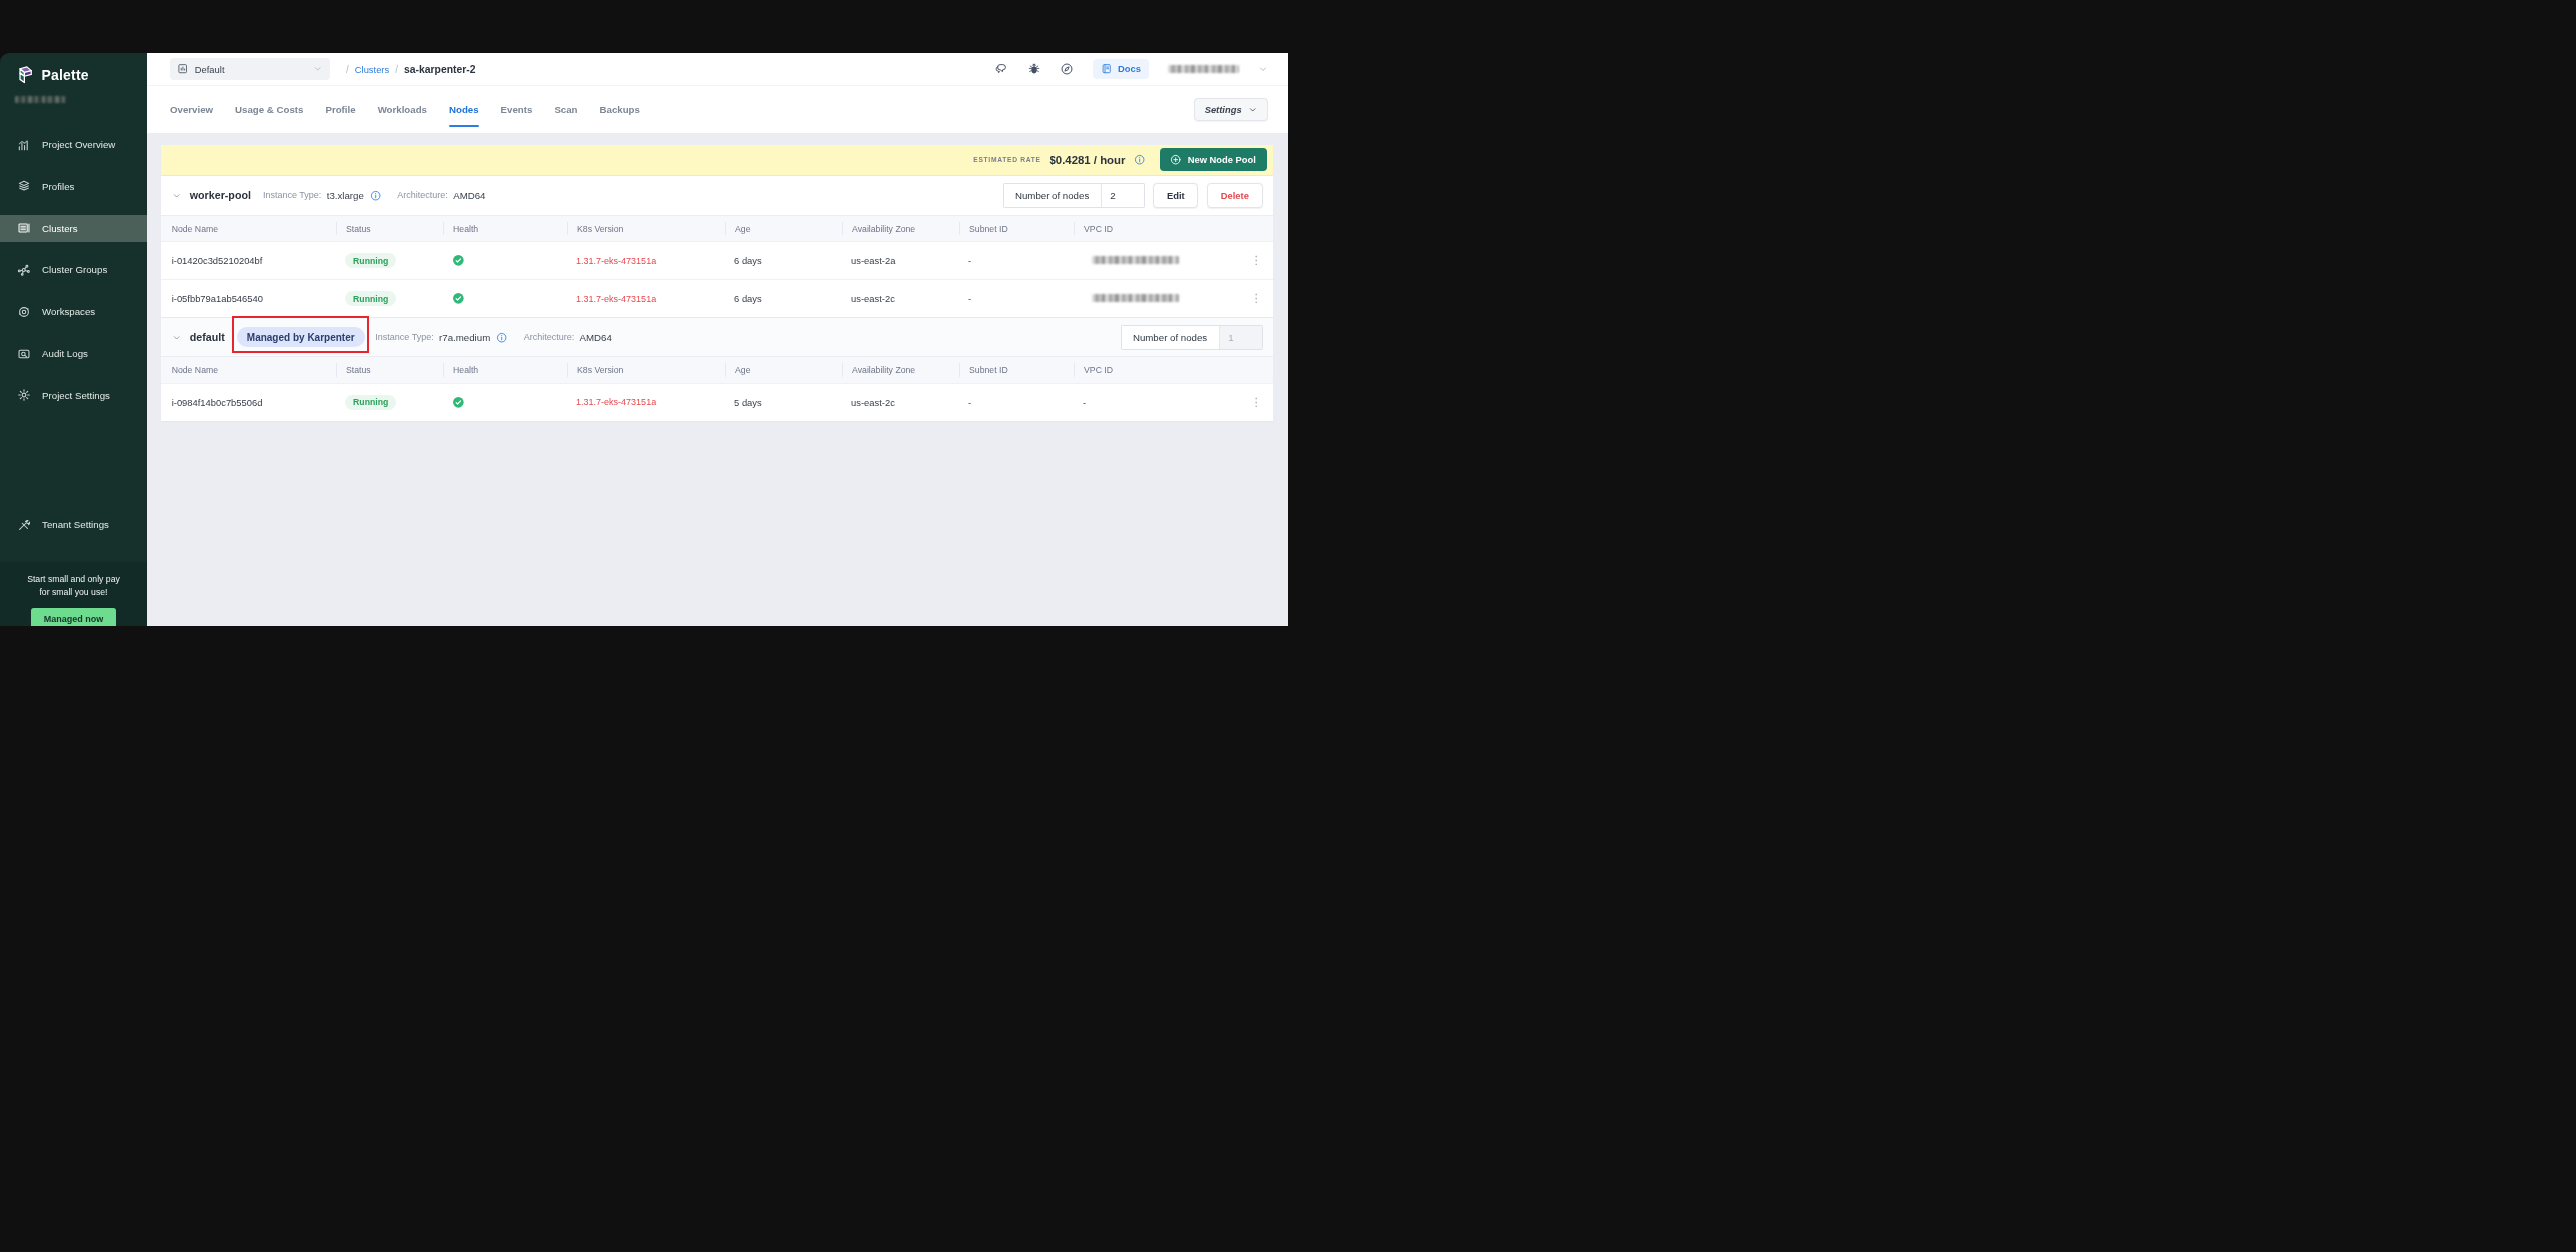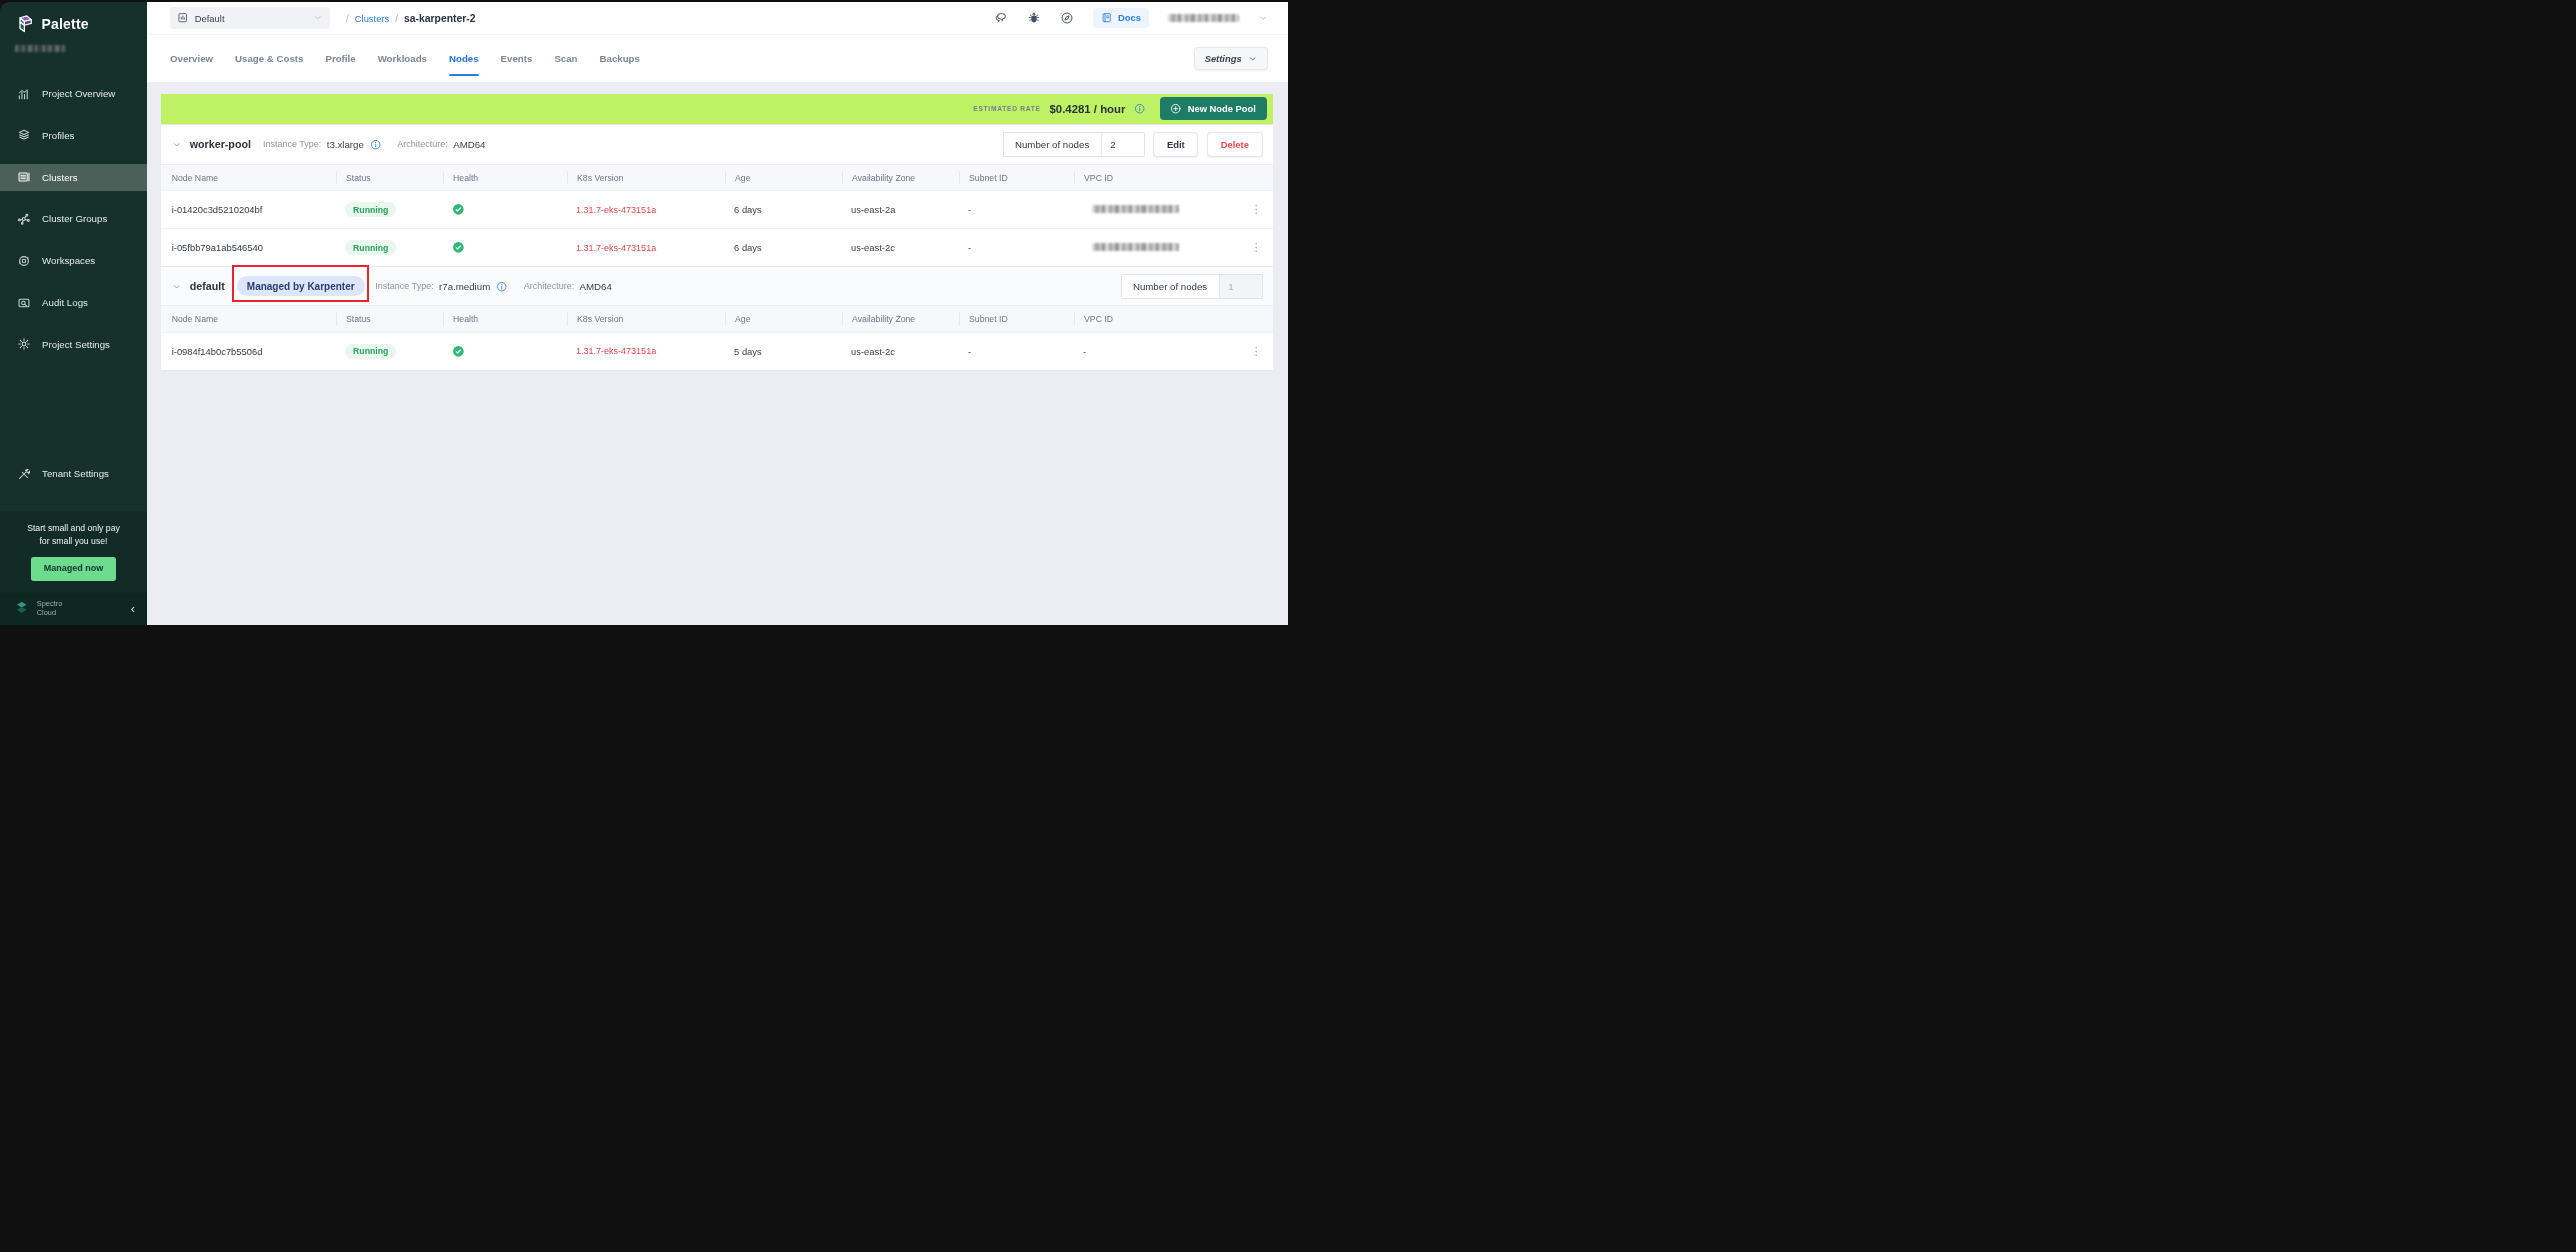--- a/index.html
+++ b/index.html
@@ -1,17 +1,17 @@
 <!DOCTYPE html>
 <html style="font-size:10.7px"><head>
 <meta charset="utf-8">
 <style>
   * { margin:0; padding:0; box-sizing:border-box; }
   html,body { width:1288px; height:626px; background:#101010; font-family:"Liberation Sans", sans-serif; overflow:hidden; }
-  .screen { width:1288px; height:626px; padding-top:2px; }
+  .screen { width:1288px; height:626px; padding-top:20px;margin-top:33px; }
   .app { display:flex; height:623px; }
 
   
   .sidebar { width:147px; background:#16312b; color:#dfe7e4; display:flex; flex-direction:column; border-top-left-radius:9.4px; flex-shrink:0; }
   .brand { padding:12px 0 0 14.8px; display:flex; align-items:center; gap:6.7px; }
   .brand-name { font-size:14px; font-weight:700; color:#ffffff; letter-spacing:0.2px; }
   .brand-sub { width:51px; height:7.4px; margin:10.7px 0 0 15.4px; }
   .nav { margin-top:28px; }
   .nav-item { height:27px; display:flex; align-items:center; gap:10.7px; padding-left:17.4px; margin-bottom:14.8px; font-size:9.7px; color:#e3eae7; cursor:pointer; }
   .nav-item .ic { width:14px; height:14px; color:#c9d5d1; flex-shrink:0; display:flex; }
@@ -41,21 +41,21 @@
   .user-chev { color:#a9aeb8; display:flex; cursor:pointer; }
 
   .tabsbar { height:47px; background:#fff; display:flex; align-items:stretch; padding:0 20px 0 23px; position:relative; }
   .tab { margin-right:22px; font-size:9.7px; color:#7c8695; font-weight:700; display:flex; align-items:center; position:relative; cursor:pointer; }
   .tab.active { color:#2173d8; }
   .tab.active::after { content:""; position:absolute; left:0; right:0; bottom:6px; height:2px; border-radius:1.3px; background:#2b7de1; }
   .settings-btn { margin-left:auto; align-self:center; background:#f6f7f9; border:0.7px solid #e3e6ec; border-radius:4px; padding:5.4px 10px; font-size:9.4px; color:#3a424d; font-weight:700; display:flex; align-items:center; gap:6px; cursor:pointer; box-shadow:0 0.7px 1.3px rgba(16,24,40,.05);font-style:italic; }
   .settings-btn .chev { color:#4a5261; display:flex; }
 
   .content { flex:1; padding:12px 15.4px 0 14px; overflow:hidden; }
-  .toolbar { background:#bef264; height:29.5px; display:flex; align-items:center; justify-content:flex-end; padding:0 6px 0 10.7px; gap:8.7px; box-shadow:0 0.7px 1.3px rgba(0,0,0,.03); }
+  .toolbar { background:#fef9c3; height:29.5px; display:flex; align-items:center; justify-content:flex-end; padding:0 6px 0 10.7px; gap:8.7px; box-shadow:0 0.7px 1.3px rgba(0,0,0,.03); }
   .est-label { font-size:6.7px; letter-spacing:0.7px; color:#767f90; font-weight:700; }
   .est-value { font-size:11.4px; color:#2b333e; font-weight:700; }
   .info-ic { width:11.4px; height:11.4px; color:#2b7de1; display:flex; cursor:pointer; }
   .btn-new-pool { background:#1e7b66; color:#fff; border:none; border-radius:4px; height:23px; padding:0 10.7px; display:flex; align-items:center; gap:6px; font-size:9.4px; font-weight:700; margin-left:5.4px; cursor:pointer; font-family:inherit; }
   .btn-new-pool .ic { width:11.4px; height:11.4px; display:flex; }
 
   .pools-card { margin-top:1.3px; background:#fff; box-shadow:0 0.7px 1.3px rgba(0,0,0,.03); }
   .pool-header { height:40px; display:flex; align-items:center; padding:0 10px 0 10.7px; border-bottom:0.7px solid #ececf2; position:relative; background:#fff; }
   .pool-header.alt { background:#fafbfd; border-top:0.7px solid #e9eaf1; }
   .pool-chev { width:9.4px; height:9.4px; color:#8a93a1; margin-right:8.7px; display:flex; cursor:pointer; }

